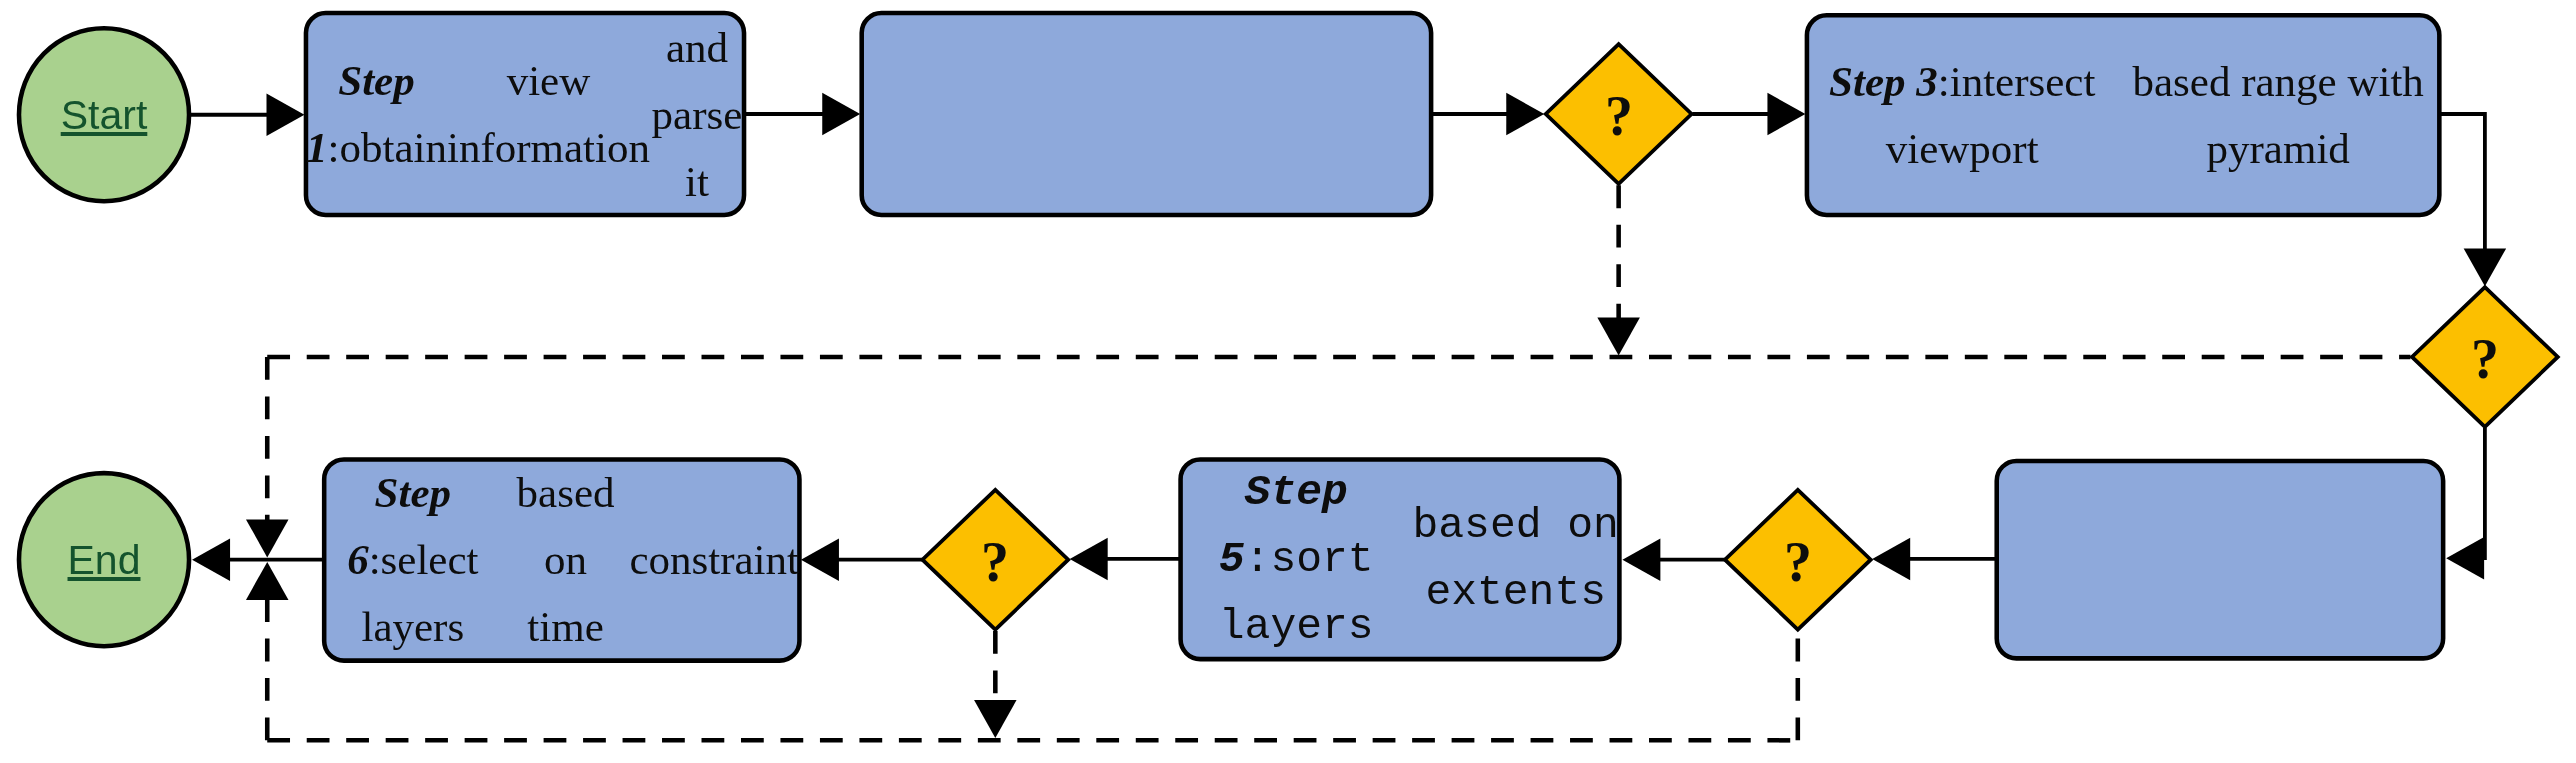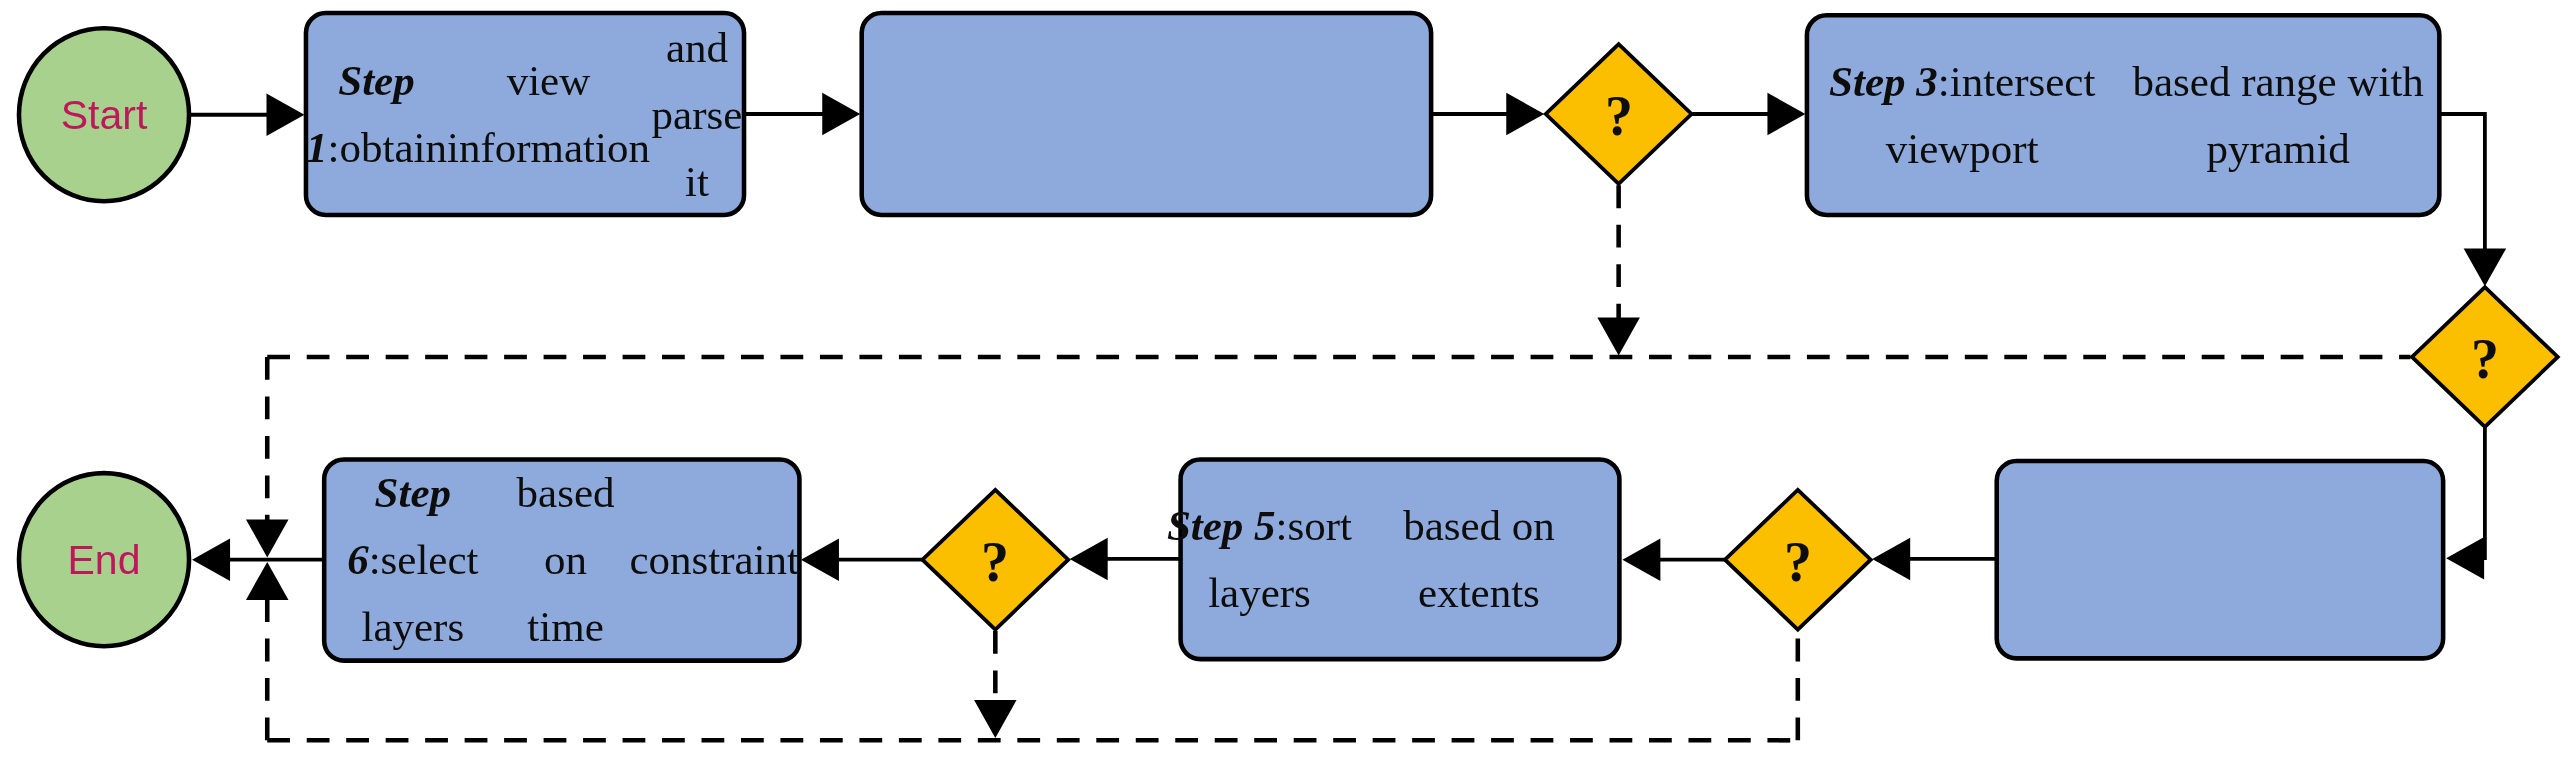--- a/index.html
+++ b/index.html
@@ -18,22 +18,23 @@
     text-align:center;
     font:43px/67px "Liberation Serif", serif;
     color:#0d0d0d;
     pointer-events:none;
   }
   .box-label .pfx{font-weight:bold;font-style:italic;}
   .term-label{
     position:absolute;
     display:flex;justify-content:center;align-items:center;
     font:41px/41px "Liberation Sans", sans-serif;
-    color:#be185d;
+    color:#14532d;
     pointer-events:none;
+    text-decoration:underline;
   }
   .qmark{
     position:absolute;
     transform:translate(-50%,-55%);
     font:bold 56px/56px "Liberation Serif", serif;
     color:#0d0d0d;
     pointer-events:none;
   }
 </style>
 </head>
@@ -112,21 +113,21 @@
     <div>and parse it</div>
   </div>
 
 
   <div class="box-label" style="left:1807px;top:15px;width:632px;height:200px;">
     <div><span class="pfx">Step 3</span><span>:intersect viewport</span></div>
     <div>based range with pyramid</div>
   </div>
 
 
-  <div class="box-label" style="left:1147px;top:459px;width:439px;height:200px;">
+  <div class="box-label" style="left:1180px;top:459px;width:439px;height:200px;font-family:Liberation Mono, monospace;">
     <div><span class="pfx">Step 5</span><span>:sort layers</span></div>
     <div>based on extents</div>
   </div>
 
   <div class="box-label" style="left:324px;top:459px;width:475px;height:201px;">
     <div><span class="pfx">Step 6</span><span>:select layers</span></div>
     <div>based on time</div>
     <div>constraint</div>
   </div>
 

